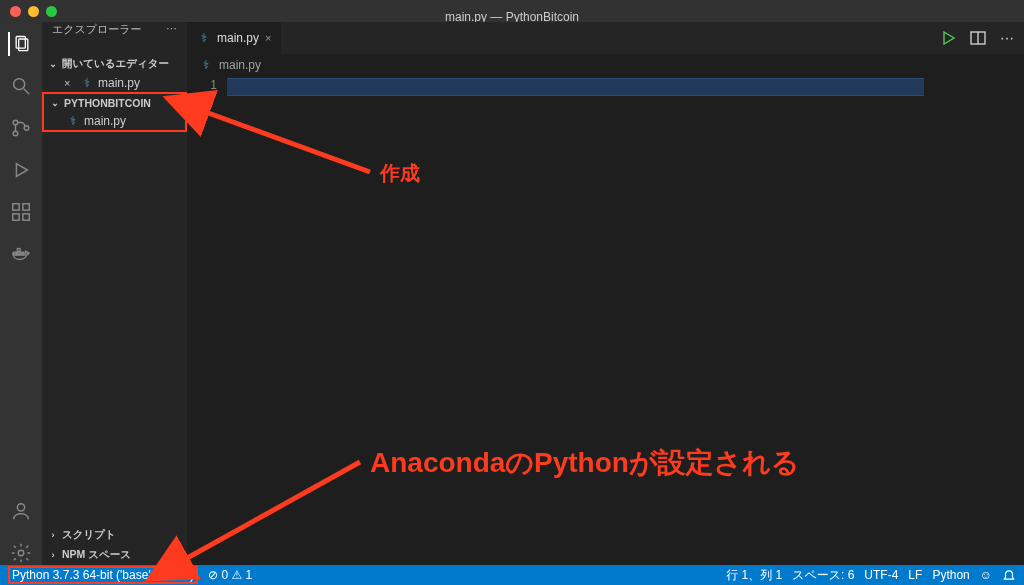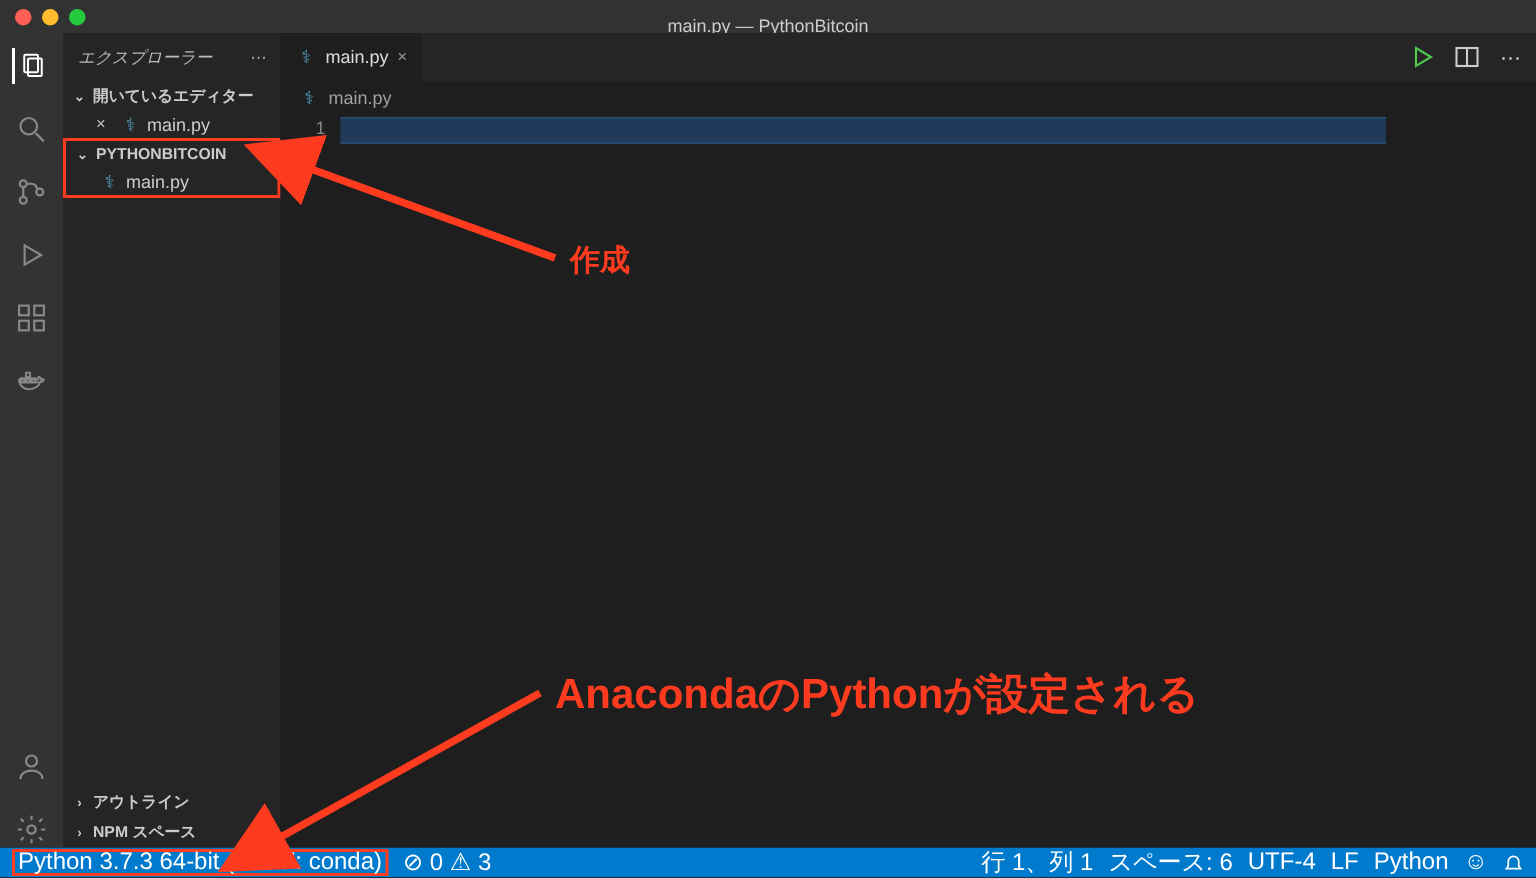--- a/index.html
+++ b/index.html
@@ -14,21 +14,21 @@
 .titlebar-title { position: absolute; left: 50%; transform: translateX(-50%); color: #ccc; font-size: 12px; margin-top: 11px; }
 
 .main-area { display: flex; height: 543px; }
 .activity-bar { width: 42px; background: #333333; display: flex; flex-direction: column; align-items: center; padding-top: 10px; gap: 18px; }
 .activity-bar .ab-icon { width: 24px; height: 24px; display: flex; align-items: center; justify-content: center; color: #888; cursor: pointer; }
 .activity-bar .ab-icon.active { color: #fff; border-left: 2px solid #fff; margin-left: -2px; padding-left: 2px; }
 .activity-bar .spacer { flex: 1; }
 .ab-icon svg { width: 22px; height: 22px; }
 
 .sidebar { width: 145px; background: #252526; display: flex; flex-direction: column; font-size: 11px; color: #ccc; }
-.sidebar-header { height: 32px; display: flex; align-items: center; padding: 0 10px; justify-content: space-between; color: #bbb; font-size: 11px; font-style: italic; }
+.sidebar-header { height: 32px; display: flex; padding: 0 10px; justify-content: space-between; color: #bbb; font-size: 11px; }
 .sidebar-dots { color: #aaa; cursor: pointer; }
 .section-header { display: flex; align-items: center; padding: 3px 6px; font-size: 10.5px; font-weight: bold; color: #ccc; cursor: pointer; gap: 4px; }
 .chev { width: 10px; text-align: center; font-size: 9px; }
 .file-item { display: flex; align-items: center; padding: 2px 0 2px 22px; font-size: 12px; gap: 4px; cursor: pointer; }
 .file-item .close-x { color: #c5c5c5; font-size: 11px; width: 12px; }
 .py-icon { width: 14px; height: 14px; display: inline-flex; align-items: center; justify-content: center; color: #519aba; }
 .highlight-box { border: 2px solid #ff3b1f; }
 .outline-section { margin-top: auto; }
 
 .editor-col { flex: 1; display: flex; flex-direction: column; background: #1e1e1e; }
@@ -38,21 +38,21 @@
 .tabs-actions { position: absolute; right: 8px; display: flex; gap: 14px; align-items: center; color: #ccc; }
 .tabs-actions .run-icon { color: #4ec94e; }
 .tabs-actions svg, .tabs-actions span { width: 16px; height: 16px; }
 
 .breadcrumb { height: 22px; display: flex; align-items: center; padding: 0 12px; font-size: 12px; color: #a0a0a0; gap: 6px; }
 .editor-body { flex: 1; display: flex; position: relative; }
 .gutter { width: 40px; text-align: right; padding: 2px 10px 0 0; color: #858585; font-family: Menlo, Consolas, monospace; font-size: 12px; }
 .code-line { flex: 1; height: 18px; margin-top: 2px; }
 .line-highlight { position: absolute; left: 40px; right: 100px; top: 2px; height: 18px; background: #213a5b; border-top: 1px solid #2a4d78; border-bottom: 1px solid #2a4d78; }
 
-.statusbar { height: 20px; background: #007acc; display: flex; align-items: center; font-size: 16px; color: #fff; padding: 0 8px; gap: 10px; }
+.statusbar { height: 20px; background: #007acc; display: flex; align-items: center; font-size: 12px; color: #fff; padding: 0 8px; gap: 10px; }
 .statusbar .sb-item { display: flex; align-items: center; gap: 4px; cursor: pointer; }
 .statusbar .sb-spacer { flex: 1; }
 .sb-highlight { border: 2px solid #ff3b1f; padding: 0 2px; height: 18px; display: flex; align-items: center; }
 
 .annot { position: absolute; color: #ff3b1f; font-weight: bold; pointer-events: none; z-index: 50; }
 .annot.a1 { left: 380px; top: 160px; font-size: 20px; }
 .annot.a2 { left: 370px; top: 444px; font-size: 28px; }
 .arrow-svg { position: absolute; left: 0; top: 0; z-index: 40; pointer-events: none; }
 
 </style>
@@ -149,21 +149,21 @@
         <span>PYTHONBITCOIN</span>
       </div>
       <div class="file-item">
         <span class="py-icon">⚕</span>
         <span>main.py</span>
       </div>
     </div>
     <div class="outline-section">
       <div class="section-header">
         <span class="chev">›</span>
-        <span>アウトライン</span>
+        <span>スクリプト</span>
       </div>
       <div class="section-header">
         <span class="chev">›</span>
         <span>NPM スペース</span>
       </div>
     </div>
   </div>
 
   <div class="editor-col">
     <div class="tabs-row">
@@ -198,21 +198,21 @@
 
 </div>
 
 <div class="statusbar">
   <div class="sb-highlight">
     <div class="sb-item">
         <span>Python 3.7.3 64-bit ('base': conda)</span>
       </div>
   </div>
   <div class="sb-item">
-      <span>⊘ 0 ⚠ 3</span>
+      <span>⊘ 0 ⚠ 1</span>
     </div>
   <div class="sb-spacer"></div>
   <div class="sb-item">
       <span>行 1、列 1</span>
     </div>
   <div class="sb-item">
       <span>スペース: 6</span>
     </div>
   <div class="sb-item">
       <span>UTF-4</span>

